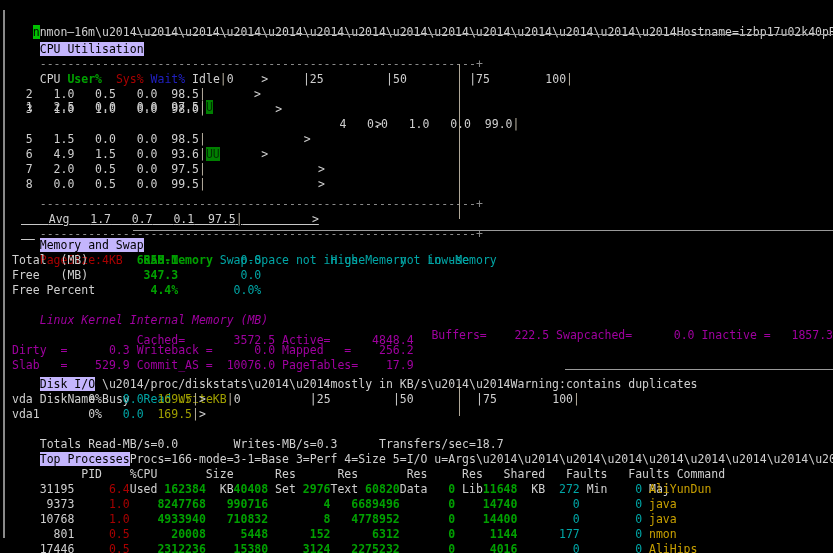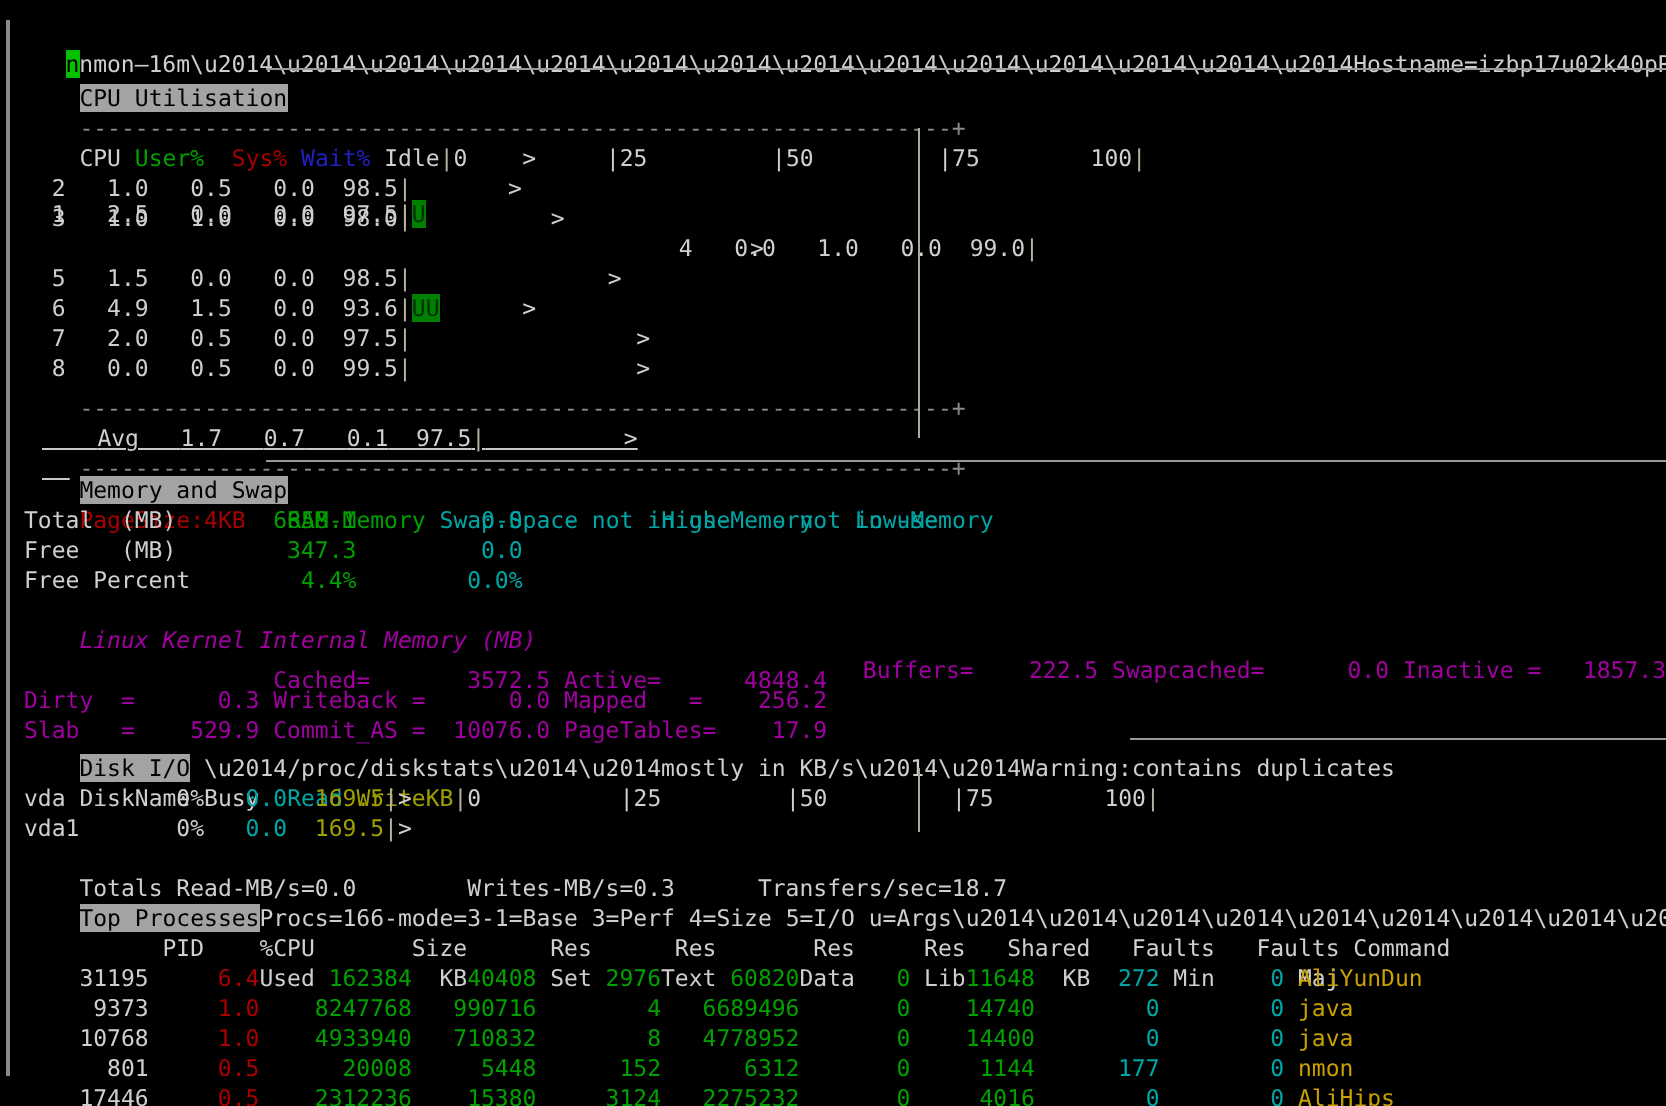--- a/index.html
+++ b/index.html
@@ -23,31 +23,31 @@
   .row{
     position:absolute;
     left:0; right:0;
     height:15px;
     white-space:pre;
     letter-spacing:0;
   }
 
   
   .wt{color:#cfcfcf;}          
-  .gn{color:#00a000;}         
+  .gn{color:#00a000;font-weight:bold;}         
   .rd{color:#a80000;}
   .bl{color:#2020c0;}
   .cy{color:#00a6a6;}
   .mg{color:#a000a0;}          
   .yl{color:#a0a000;}          
   .ylb{color:#c8a000;}
   .dgr{color:#8a8a8a;}
   .bar{color:#b8b0a0;}
 
-  .inv{background:#a3a3a3;color:#000;}
+  .inv{background:#c4b5fd;color:#000;}
   .cursor{background:#00c000;color:#000;}
   .ugreen{background:#008000;color:#003000;}
 
   
   #leftbar{
     position:absolute;left:3px;top:10px;width:2px;height:528px;
     background:#8a8a8a;
   }
   .hr{
     position:absolute;height:1px;background:#9a9a9a;

